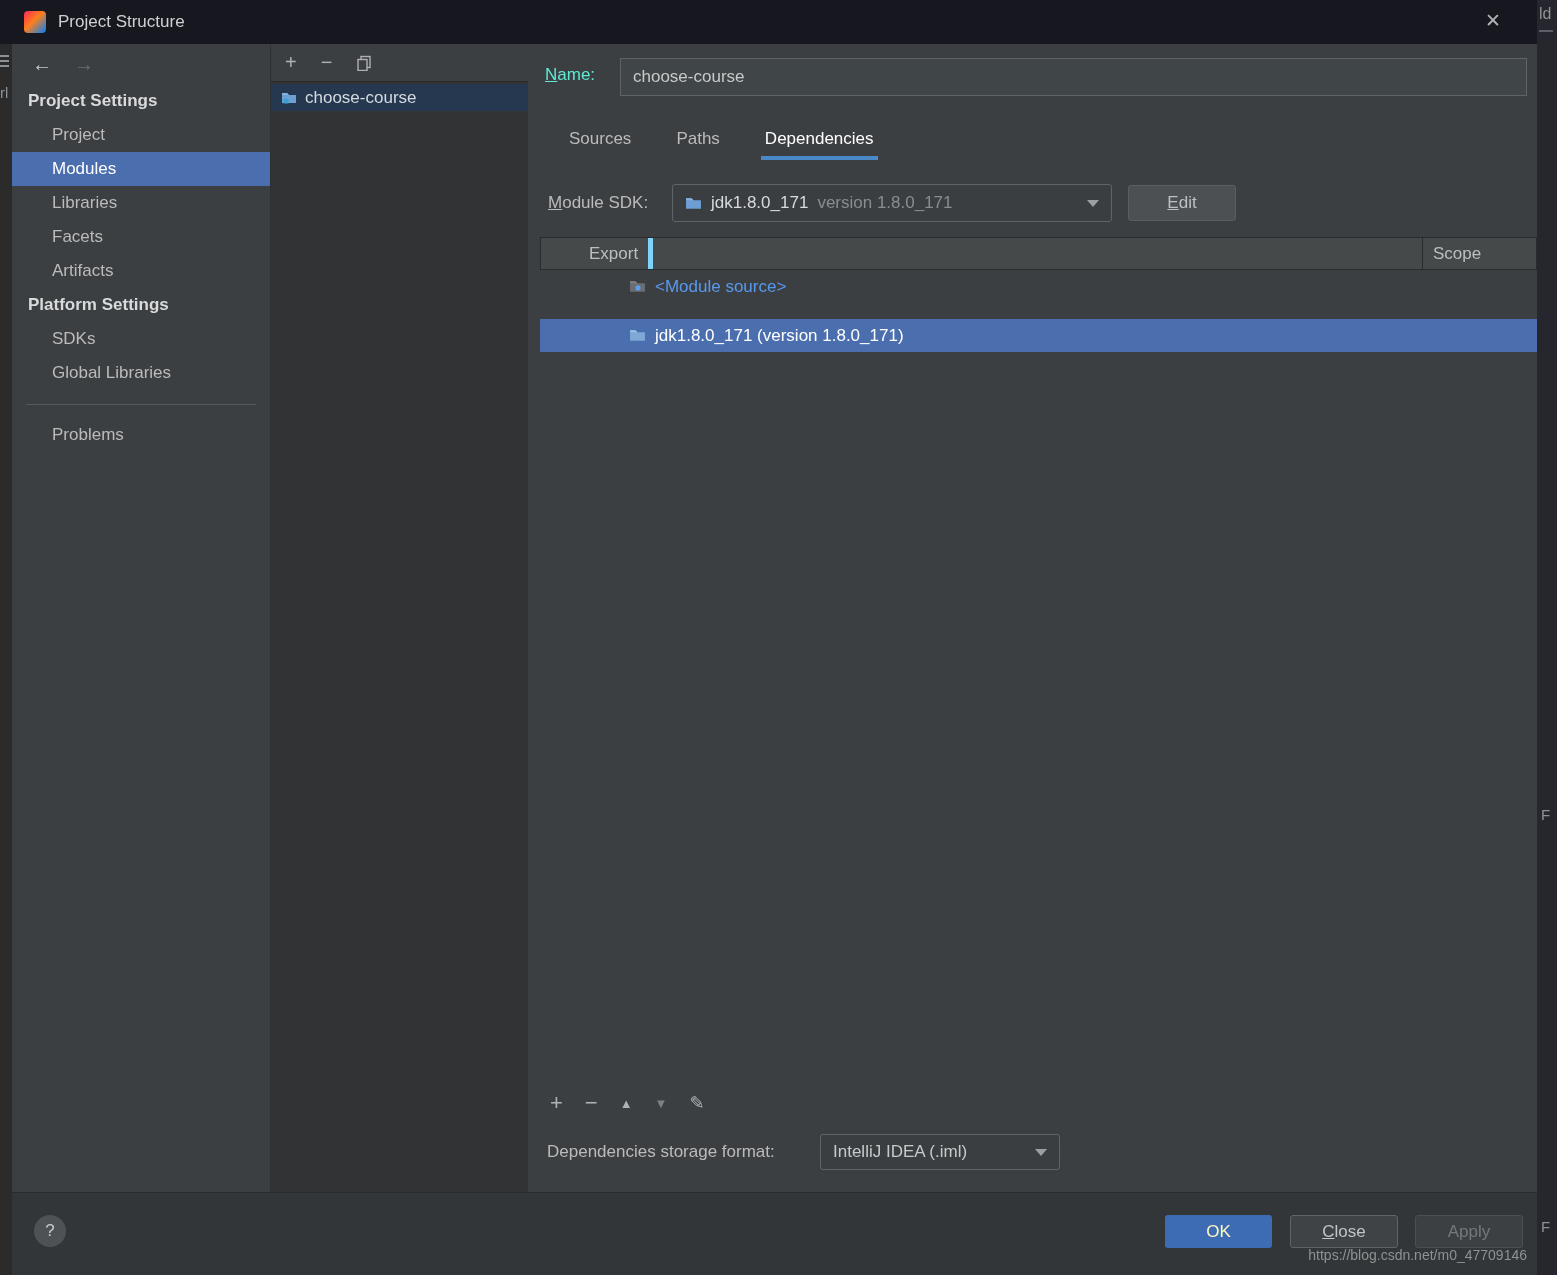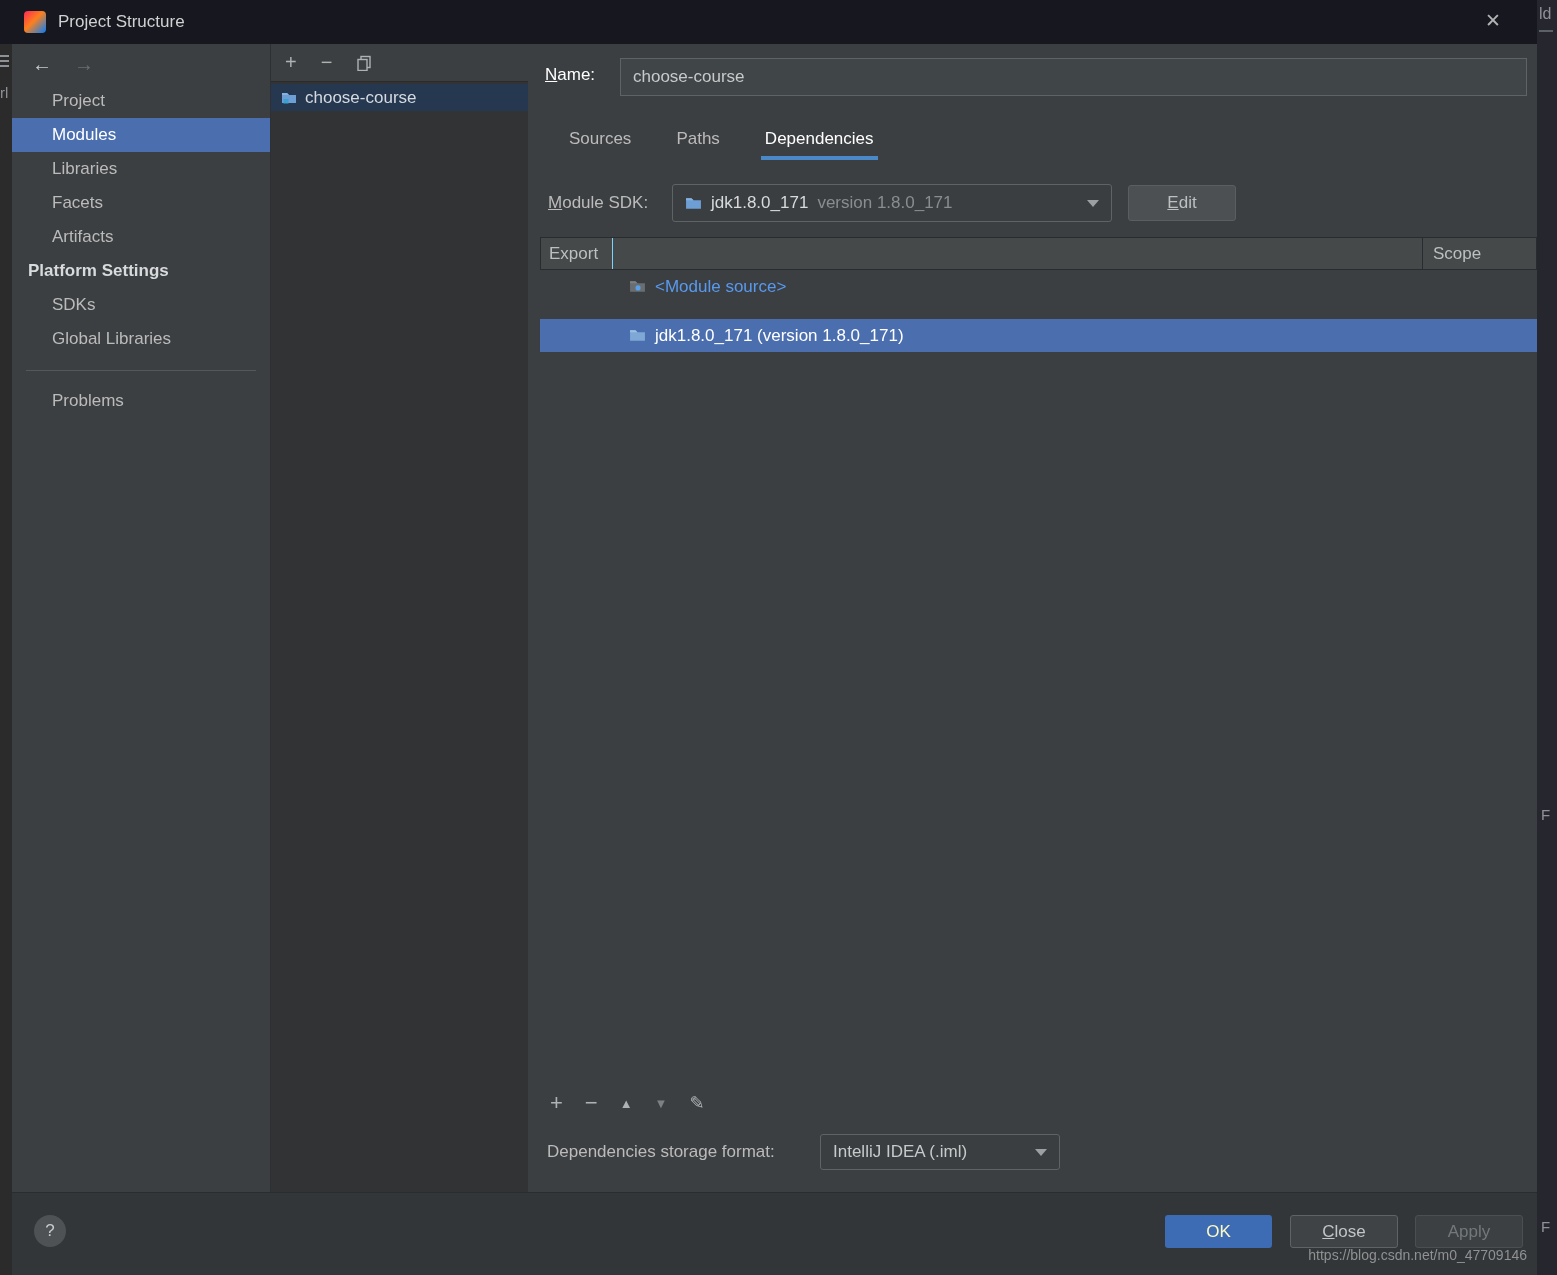--- a/index.html
+++ b/index.html
@@ -41,21 +41,21 @@
   .modules-col { position:absolute; left:271px; top:44px; width:257px; height:1148px; background:#313335; }
   .mc-toolbar { height:38px; background:#3c3f41; border-bottom:1px solid #2b2b2b;
                 display:flex; align-items:center; gap:24px; padding-left:14px; color:#afb1b3; }
   .tb-glyph { font-size:20px; cursor:pointer; }
   .module-item { margin-top:2px; height:27px; display:flex; align-items:center; gap:8px;
                  padding-left:10px; background:#263850; color:#d5dae0; cursor:pointer; }
 
   
   .main { position:absolute; left:528px; top:44px; width:1009px; height:1148px; background:#3c3f41; }
 
-  .name-label { position:absolute; left:17px; top:21px; color:#ffffff; }
+  .name-label { position:absolute; left:17px; top:21px; color:#5eead4; }
   .name-input { position:absolute; left:92px; right:10px; top:14px; height:38px;
                 background:#404547; border:1px solid #5e6366; color:#c7c9ca;
                 padding:0 12px; font-size:17px; font-family:"Liberation Sans",sans-serif; }
 
   .tabs { position:absolute; left:37px; top:78px; height:38px; display:flex; gap:37px; }
   .tab { line-height:34px; padding:0 4px; color:#bbbbbb; border-bottom:4px solid transparent; cursor:pointer; }
   .tab.active { color:#ffffff; border-bottom-color:#4a88c7; }
 
   .sdk-row { position:absolute; left:0; top:140px; width:100%; height:38px; }
   .sdk-label { position:absolute; left:20px; top:0; line-height:38px; }
@@ -66,21 +66,21 @@
   .sdk-version { color:#8a8d90; }
   .chev { width:0; height:0; border-left:6px solid transparent; border-right:6px solid transparent;
           border-top:7px solid #9da0a3; }
   .sdk-combo .chev, .storage-combo .chev { margin-left:auto; }
   .edit-btn { position:absolute; left:600px; top:1px; width:108px; height:36px;
               background:#4c5052; border:1px solid #5a5e60; border-radius:3px;
               color:#bdbfc1; text-align:center; line-height:34px; cursor:pointer; }
 
   .dep-table { position:absolute; left:12px; top:193px; width:997px; }
   .dt-header { display:flex; height:33px; background:#45494a; border:1px solid #292c2e; color:#bdbfc1; }
-  .dt-export { width:72px; border-right:1px solid #7dd3fc; line-height:31px; padding-left:8px; }
+  .dt-export { width:72px; border-right:5px solid #7dd3fc; line-height:31px; padding-left:8px;margin-left:40px; }
   .dt-mid { flex:1; }
   .dt-scope { width:114px; border-left:1px solid #292c2e; line-height:31px; padding-left:10px; }
   .dt-row { height:33px; display:flex; align-items:center; gap:9px; cursor:pointer; }
   .dt-row .indent { width:80px; flex:0 0 80px; }
   .dt-row .link { color:#5899f0; }
   .dt-row.selected { background:#4b6eaf; color:#ffffff;margin-top:16px; }
 
   .list-toolbar { position:absolute; left:12px; top:1044px; height:30px;
                   display:flex; align-items:center; gap:22px; padding-left:10px; color:#afb1b3; }
   .lt-glyph { cursor:pointer; }
@@ -119,20 +119,21 @@
     <span class="ij-logo"></span>
     <span class="title-text">Project Structure</span>
     <span class="close-x">✕</span>
   </div>
 
   <div class="sidebar">
     <div class="nav-arrows">
       <span class="arrow back">←</span>
       <span class="arrow fwd">→</span>
     </div>
+    <div class="sb-header">Project Settings</div>
     <div class="sb-item">Project</div>
     <div class="sb-item selected">Modules</div>
     <div class="sb-item">Libraries</div>
     <div class="sb-item">Facets</div>
     <div class="sb-item">Artifacts</div>
     <div class="sb-header">Platform Settings</div>
     <div class="sb-item">SDKs</div>
     <div class="sb-item">Global Libraries</div>
     <div class="sb-divider"></div>
     <div class="sb-item">Problems</div>

